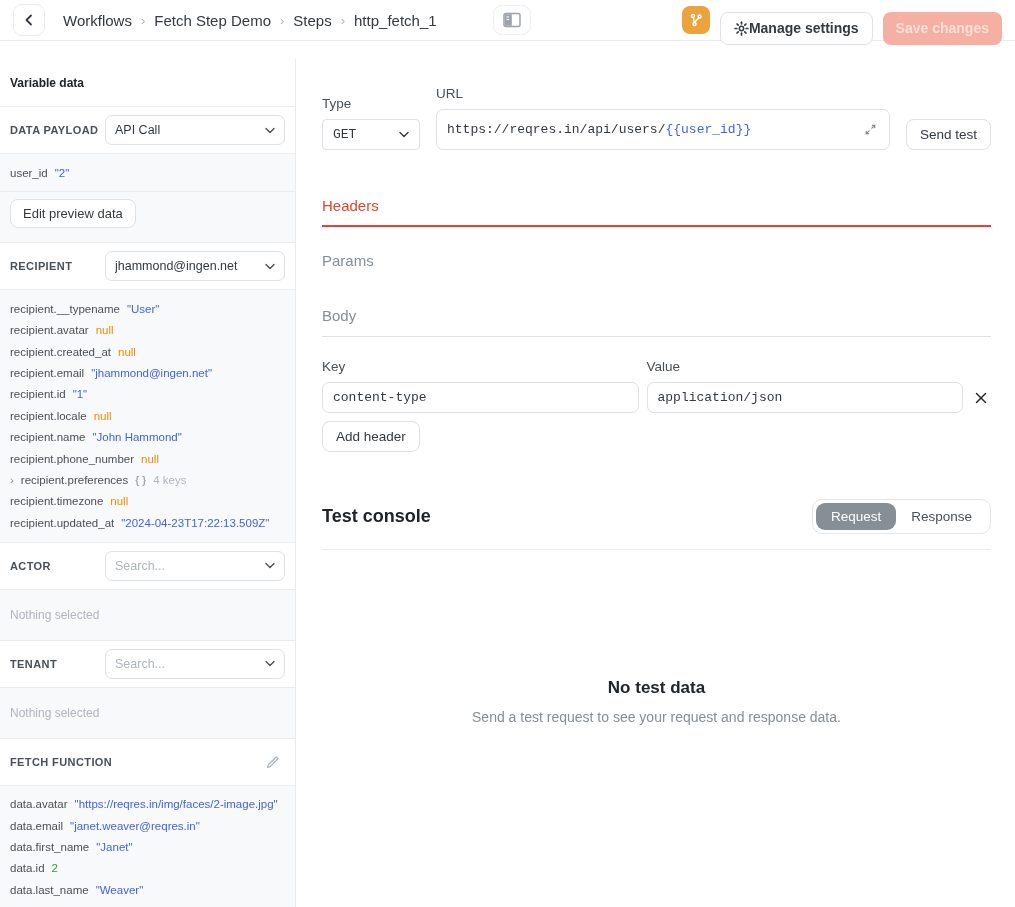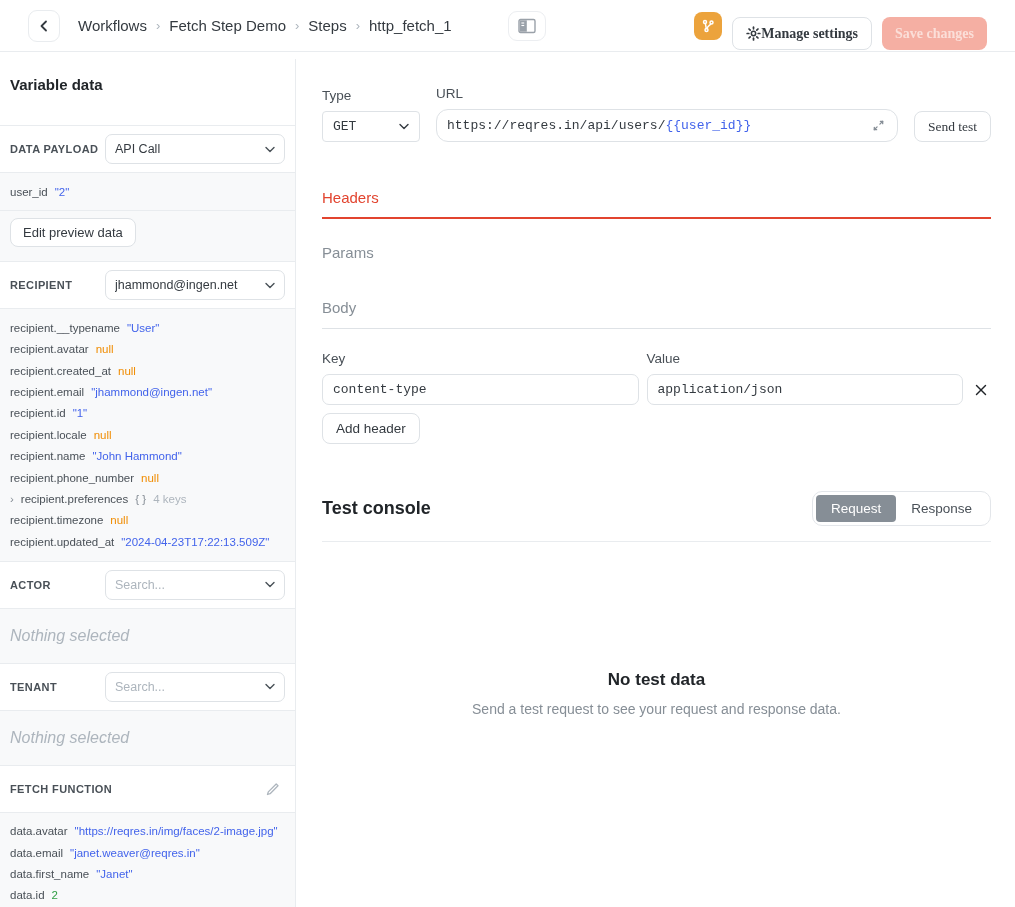--- a/index.html
+++ b/index.html
@@ -4,51 +4,51 @@
 <style>
   * { box-sizing: border-box; margin: 0; padding: 0; }
   html,body { width:1015px; height:907px; }
   body {
     font-family: "Liberation Sans", sans-serif;
     color:#212529; background:#fff; overflow:hidden; position:relative;
     -webkit-font-smoothing:antialiased;
   }
   
   .app-header {
-    height:52px; border-bottom:1px solid #E9ECEF;
-    display:flex; align-items:center; padding:0 28px; background:#fff;
+    height:41px; border-bottom:1px solid #E9ECEF;
+    display:flex; align-items:center; padding:0 13px; background:#fff;
   }
   .icon-btn {
     display:flex; align-items:center; justify-content:center;
     background:#fff; border:1px solid #E9ECEF; border-radius:9px; cursor:pointer;
   }
   .back-btn { width:32px; height:32px; }
   .breadcrumb { display:flex; align-items:center; gap:9px; margin-left:18px; font-size:15px; color:#343A40; }
   .breadcrumb .sep { color:#ADB5BD; font-size:13px; }
   .breadcrumb .crumb { cursor:pointer; }
   .panel-toggle-btn { width:38px; height:30px; margin-left:56px; border-color:#ECEEF1; }
   .header-right { margin-left:auto; display:flex; align-items:center; gap:10px; }
   .commit-badge {
     width:28px; height:28px; border-radius:8px; background:#ECA33C;
     display:flex; align-items:center; justify-content:center; cursor:pointer;
   }
   .btn {
     display:inline-flex; align-items:center; border-radius:8px;
-    border:1px solid #DEE2E6; background:#fff; font-family:Liberation Serif, serif;
+    border:1px solid #DEE2E6; background:#fff; font-family:Liberation Sans, sans-serif;
     font-size:14px; font-weight:600; color:#343A40; padding:0 13px; height:33px; cursor:pointer;margin-top:16px;
   }
   .btn-save {
     background:#F5AFA3; border:none; color:#FBDFD9; font-weight:600; cursor:default;
   }
   
   .sidebar {
     position:absolute; top:59px; left:0; bottom:0; width:296px;
     border-right:1px solid #E9ECEF; background:#fff; display:flex; flex-direction:column; overflow:hidden;
   }
-  .sidebar-title { font-size:15px; font-weight:700; color:#212529; padding:17px 10px 32px; border-bottom:1px solid #E9ECEF; }
+  .sidebar-title { font-size:12px; font-weight:700; color:#212529; padding:17px 10px 16px; border-bottom:1px solid #E9ECEF; }
   .side-row {
     display:flex; align-items:center; justify-content:space-between;
     padding:8px 10px; background:#fff; min-height:46px;
   }
   .side-label { font-size:11px; font-weight:600; letter-spacing:.4px; color:#495057; text-transform:uppercase; }
   .select {
     width:180px; height:30px; border:1px solid #DEE2E6; border-radius:7px; background:#fff;
     display:flex; align-items:center; justify-content:space-between; padding:0 9px; cursor:pointer;
   }
   .select .sel-value { font-size:12.5px; color:#343A40; white-space:nowrap; overflow:hidden; text-overflow:ellipsis; }
@@ -61,36 +61,36 @@
   .kv-value { word-break:break-all; }
   .kv-value.type-string { color:#4263EB; }
   .kv-value.type-null { color:#F08C00; }
   .kv-value.type-number { color:#2F9E44; }
   .kv-value.type-object { color:#868E96; }
   .kv-meta { color:#ADB5BD; display:none; }
   .edit-preview-btn {
     margin:7px 0 6px; background:#fff; border:1px solid #DEE2E6; border-radius:8px;
     font-size:13px; color:#343A40; padding:6px 12px; cursor:pointer; font-family:Liberation Sans, sans-serif;
   }
-  .nothing-selected { font-size:16px; color:#ADB5BD; padding:10px 0;font-style:italic; }
+  .nothing-selected { font-size:12px; color:#ADB5BD; padding:10px 0; }
   .pencil-btn { background:none; border:none; cursor:pointer; padding:4px; display:flex; }
   
   .main { position:absolute; top:59px; left:297px; right:0; bottom:0; background:#fff; padding:27px 24px 0 25px; overflow:hidden; }
   .field-label { font-size:13.5px; color:#495057; margin-bottom:8px; }
   .request-form { display:flex; gap:16px; align-items:flex-end; }
   .type-col { width:98px; flex:none; }
   .url-col { flex:1; }
   .mono { font-family:"Liberation Mono","DejaVu Sans Mono",monospace; }
   .type-select {
     width:98px; height:31px; border:1px solid #DEE2E6; border-radius:4px; background:#fff;
     display:flex; align-items:center; justify-content:space-between; padding:0 10px; cursor:pointer;
   }
   .type-select .sel-value { font-size:13px; color:#343A40; }
   .url-input {
-    height:33px; border:1px solid #DEE2E6; border-radius:12px; background:#fff;
+    height:41px; border:1px solid #DEE2E6; border-radius:7px; background:#fff;
     display:flex; align-items:center; padding:0 10px; font-size:13px; color:#343A40; cursor:text;
   }
   .url-input .url-var { color:#4263EB; }
   .expand-btn { margin-left:auto; background:none; border:none; cursor:pointer; display:flex; padding:2px; }
   .send-test-btn { flex:none; height:31px; font-weight:400; font-size:13.5px; }
   
   .tabs { margin-top:47px; display:flex; gap:26px; border-bottom:1px solid #DEE2E6;flex-direction:column; }
   .tab { font-size:15px; color:#868E96; padding-bottom:11px; cursor:pointer; border-bottom:2px solid transparent; margin-bottom:-1px; }
   .tab.active { color:#E2442F; border-bottom-color:#E2442F; }
   
@@ -102,21 +102,21 @@
   }
   .remove-btn { flex:none; background:none; border:none; cursor:pointer; display:flex; padding:4px; margin-bottom:5px; }
   .add-header-btn {
     margin-top:8px; background:#fff; border:1px solid #DEE2E6; border-radius:8px;
     font-size:13.5px; color:#343A40; padding:7px 13px; cursor:pointer; font-family:"Liberation Sans",sans-serif;
   }
   
   .console-head { margin-top:47px; display:flex; align-items:center; justify-content:space-between; }
   .console-title { font-size:18px; font-weight:700; color:#212529; }
   .seg-control { display:flex; border:1px solid #E3E6EA; border-radius:10px; padding:3px; background:#fff; }
-  .seg { font-size:13.5px; padding:6px 15px; border-radius:4px; color:#495057; cursor:pointer; }
+  .seg { font-size:13.5px; padding:6px 15px; border-radius:9px; color:#495057; cursor:pointer; }
   .seg.selected { background:#868E96; color:#fff; }
   .console-divider { border-bottom:1px solid #E9ECEF; margin-top:15px; }
   .empty-state { text-align:center; margin-top:128px; }
   .empty-title { font-size:17px; font-weight:700; color:#212529; }
   .empty-desc { font-size:14px; color:#868E96; margin-top:11px; }
 </style>
 </head>
 <body>
 
 <div class="app-header">

